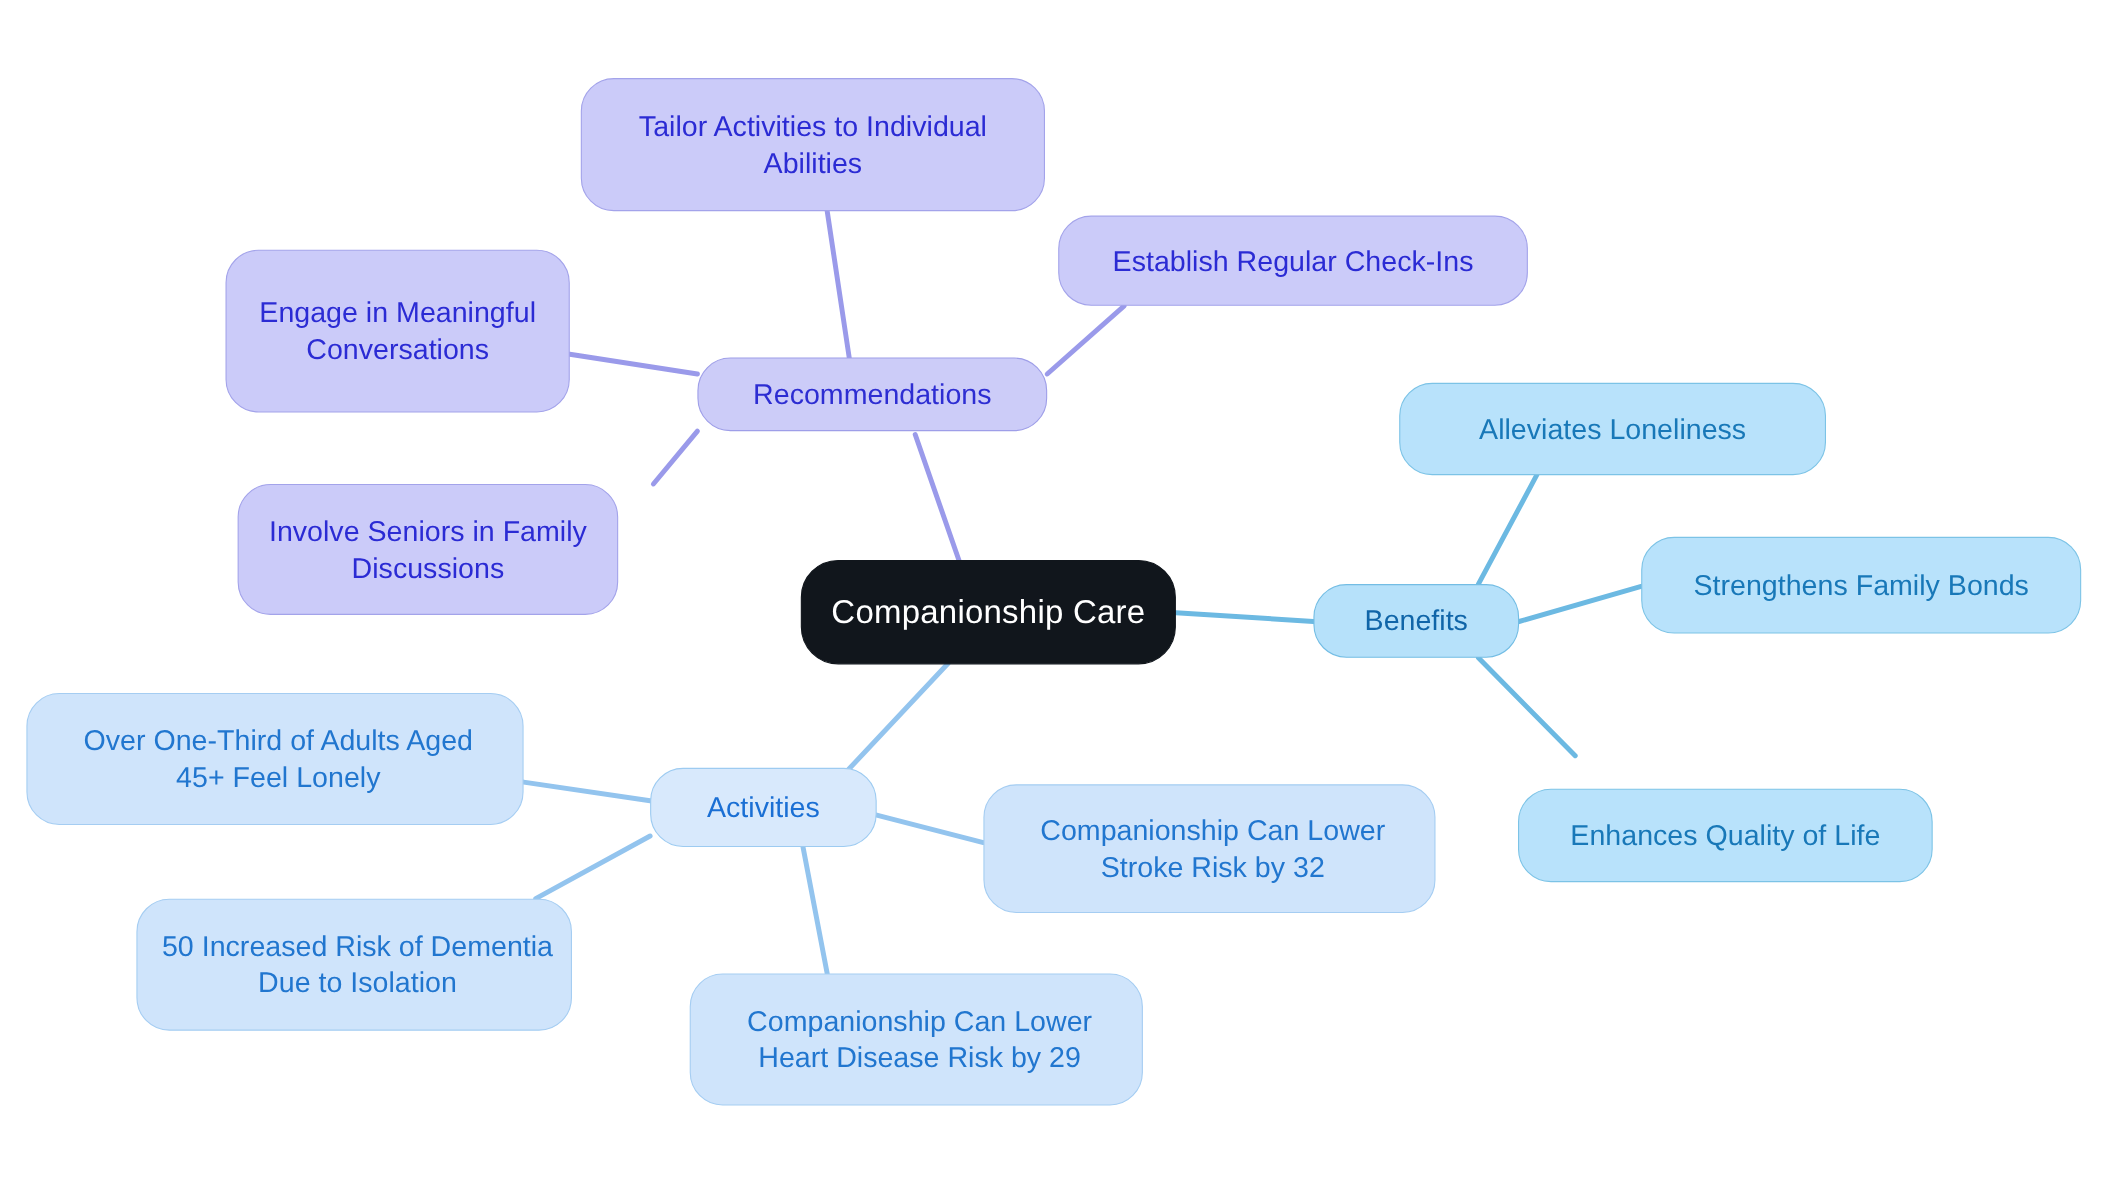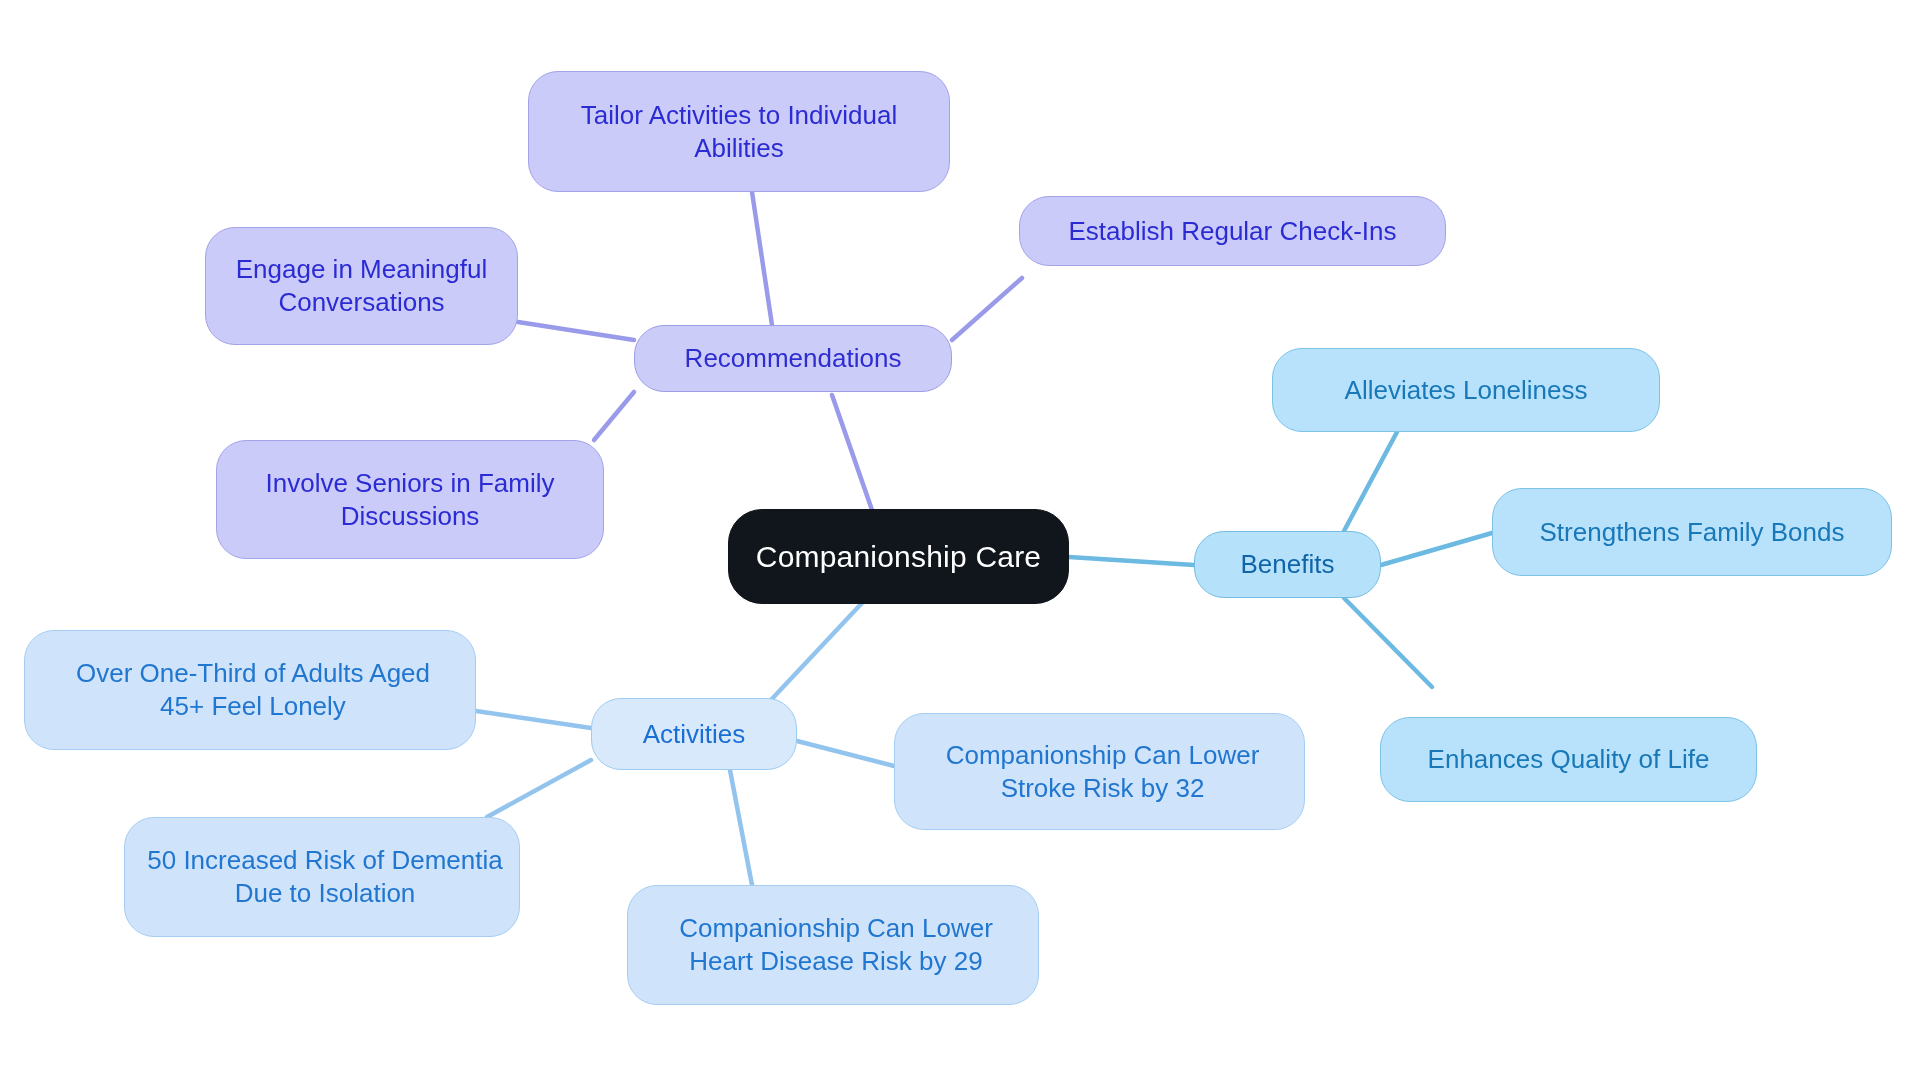--- a/index.html
+++ b/index.html
@@ -119,26 +119,26 @@
     <path d="M 730 770 L 752 885" fill="none" stroke="#93c4ee" stroke-width="4.5" stroke-linecap="round"></path>
   </svg>
 
   <div class="node node-branch-purple" style="left:634px; top:325px; width:318px; height:67px;">Recommendations</div>
 
   <div class="node node-root" style="left:728px; top:509px; width:341px; height:95px;">Companionship Care</div>
 
   <div class="node node-leaf-purple" style="left:528px; top:71px; width:422px; height:121px;">Tailor Activities to Individual
 Abilities</div>
 
-  <div class="node node-leaf-purple" style="left:1019px; top:196px; width:427px; height:70px;">Establish Regular Check-Ins</div>
+  <div class="node node-leaf-purple" style="left:962px; top:196px; width:427px; height:82px;">Establish Regular Check-Ins</div>
 
-  <div class="node node-leaf-purple" style="left:205px; top:227px; width:313px; height:118px;">Engage in Meaningful
+  <div class="node node-leaf-purple" style="left:205px; top:227px; width:313px; height:148px;">Engage in Meaningful
 Conversations</div>
 
-  <div class="node node-leaf-purple" style="left:216px; top:440px; width:388px; height:119px;">Involve Seniors in Family
+  <div class="node node-leaf-purple" style="left:216px; top:440px; width:346px; height:119px;">Involve Seniors in Family
 Discussions</div>
 
   <div class="node node-branch-blue" style="left:1194px; top:531px; width:187px; height:67px;">Benefits</div>
 
   <div class="node node-leaf-blue" style="left:1272px; top:348px; width:388px; height:84px;">Alleviates Loneliness</div>
 
   <div class="node node-leaf-blue" style="left:1492px; top:488px; width:400px; height:88px;">Strengthens Family Bonds</div>
 
   <div class="node node-leaf-blue" style="left:1380px; top:717px; width:377px; height:85px;">Enhances Quality of Life</div>
 

